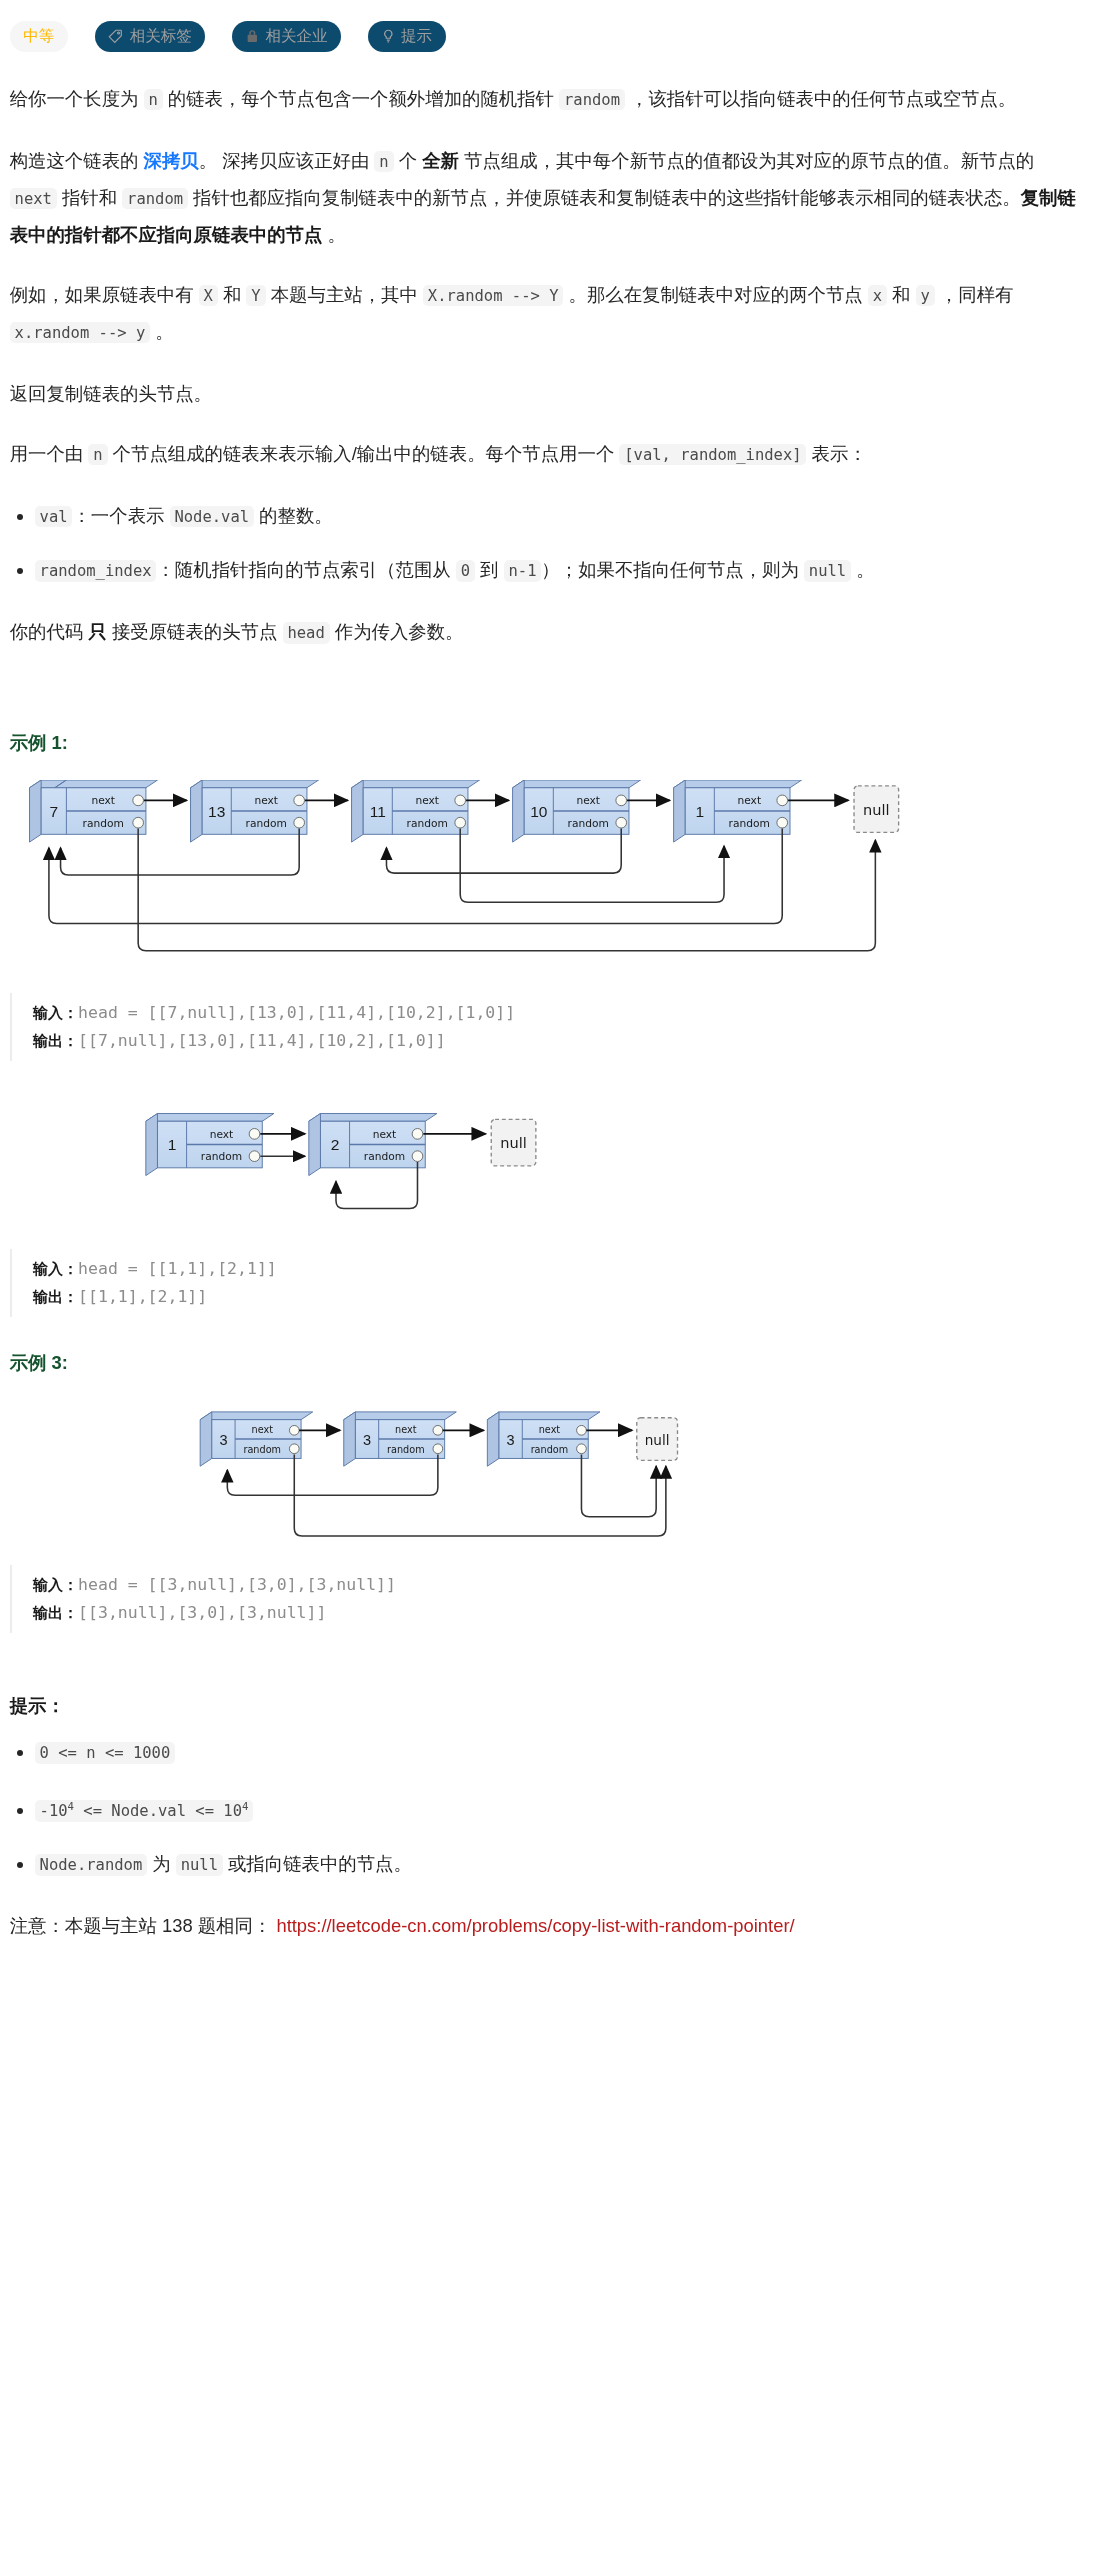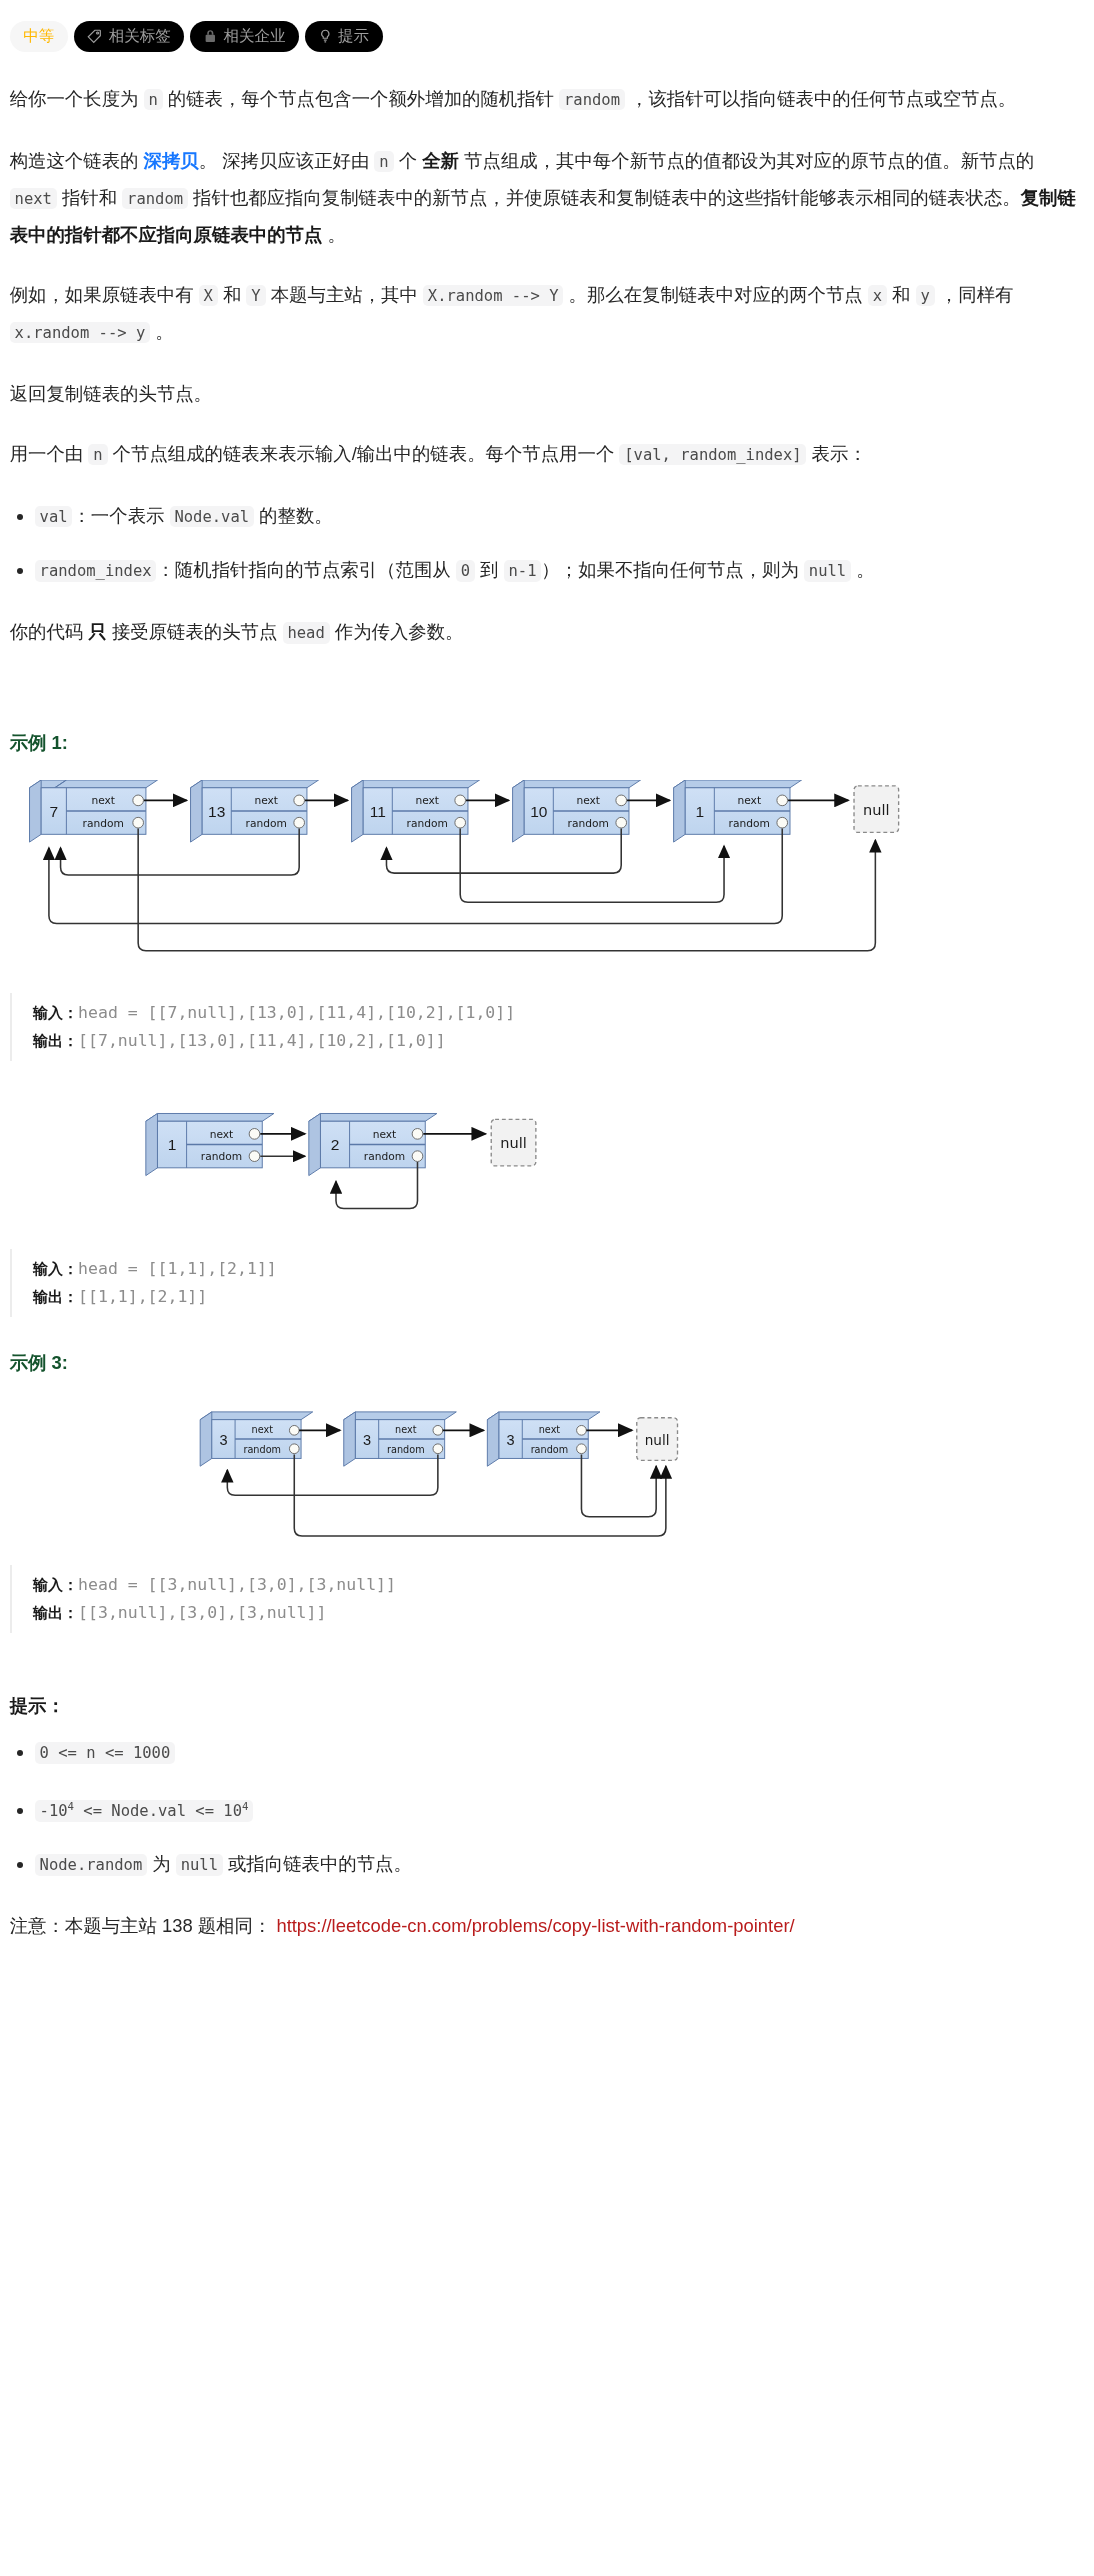--- a/index.html
+++ b/index.html
@@ -6,24 +6,24 @@
   html, body { margin: 0; padding: 0; }
   body {
     width: 1095px;
     background: #ffffff;
     font-family: "Liberation Sans", "DejaVu Sans", sans-serif;
     color: #262626;
   }
   .page { width: 1095px; padding: 13.6px 9.7px 39px 9.7px; }
 
   
-  .tag-row { display: flex; gap: 6px; align-items: center; margin: 7.8px 0 29px 0; }
+  .tag-row { display: flex; gap: 27px; align-items: center; margin: 7.8px 0 29px 0; }
   .tag {
     display: inline-flex; align-items: center; gap: 6.8px;
-    background: #000000; border-radius: 15.5px;
+    background: #0c4a6e; border-radius: 15.5px;
     padding: 5.8px 13.6px; font-size: 15.5px; color: #9e9e9e;
     line-height: 1.2; white-space: nowrap;
   }
   .tag.difficulty { color: #ffb800; font-weight: 500; background: #f6f6f6; }
   .tag svg { display: block; }
 
   
   p.para { font-size: 18.4px; line-height: 35px; margin: 0 0 25px 0; }
   code.inl {
     font-family: "DejaVu Sans Mono", "Liberation Mono", monospace;

